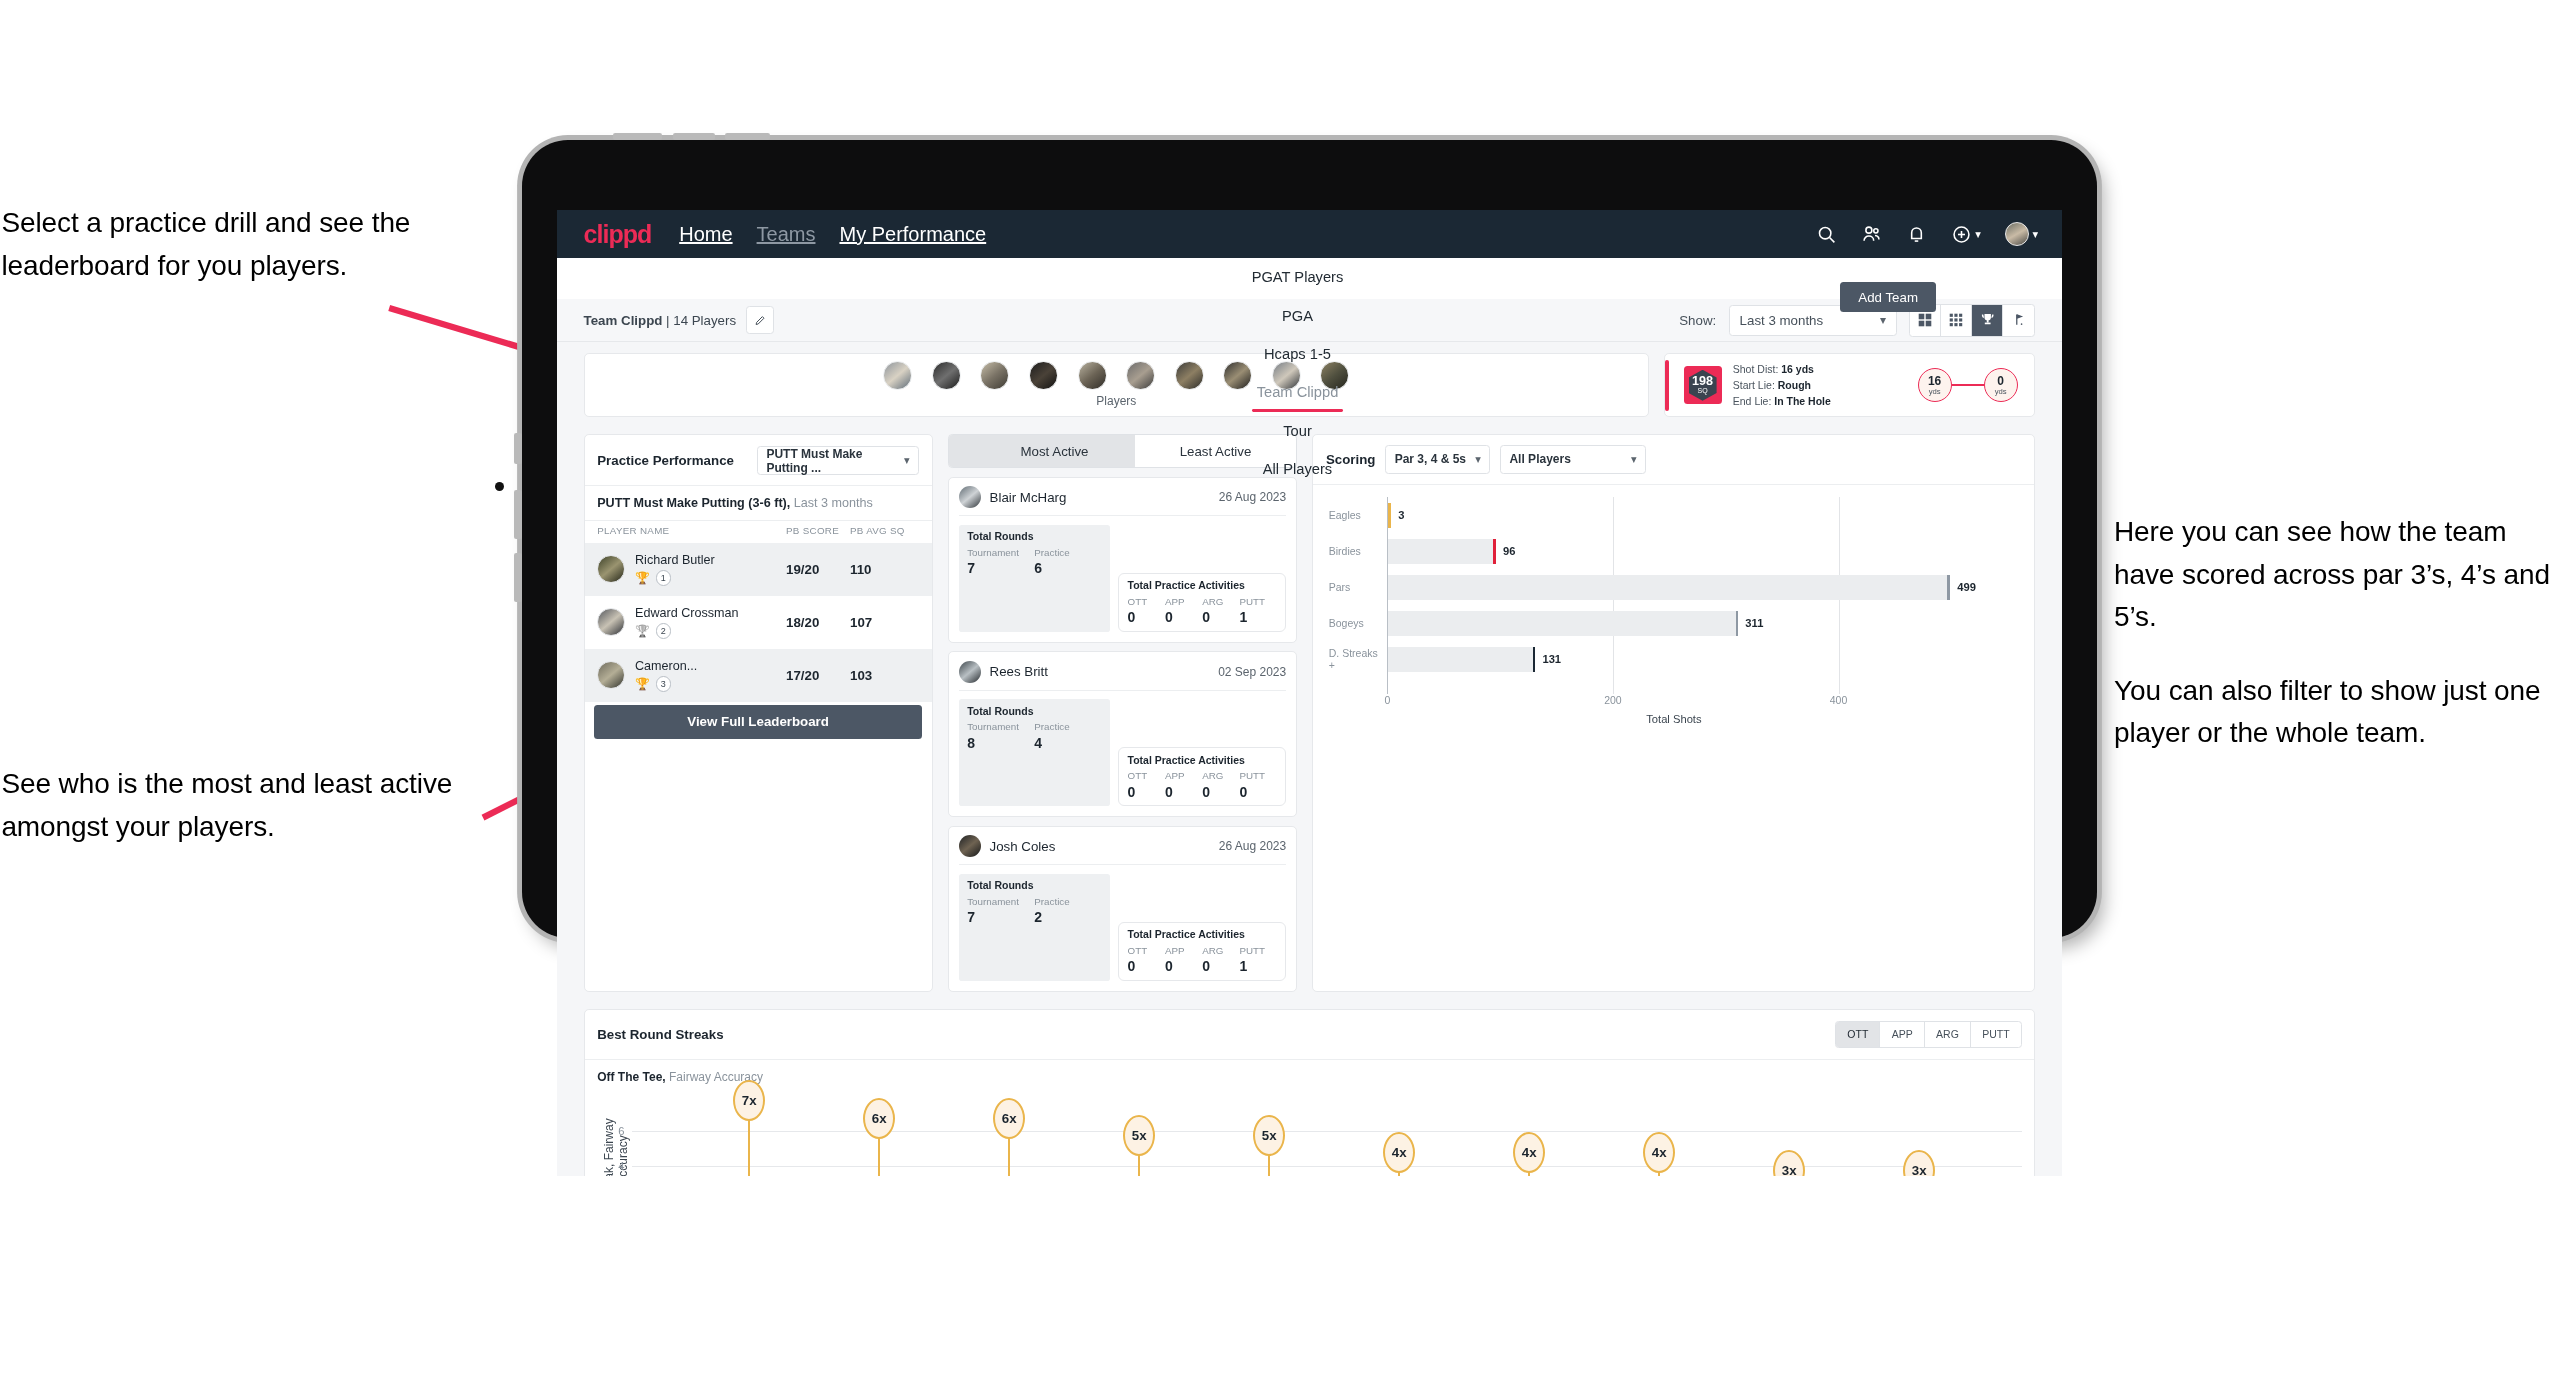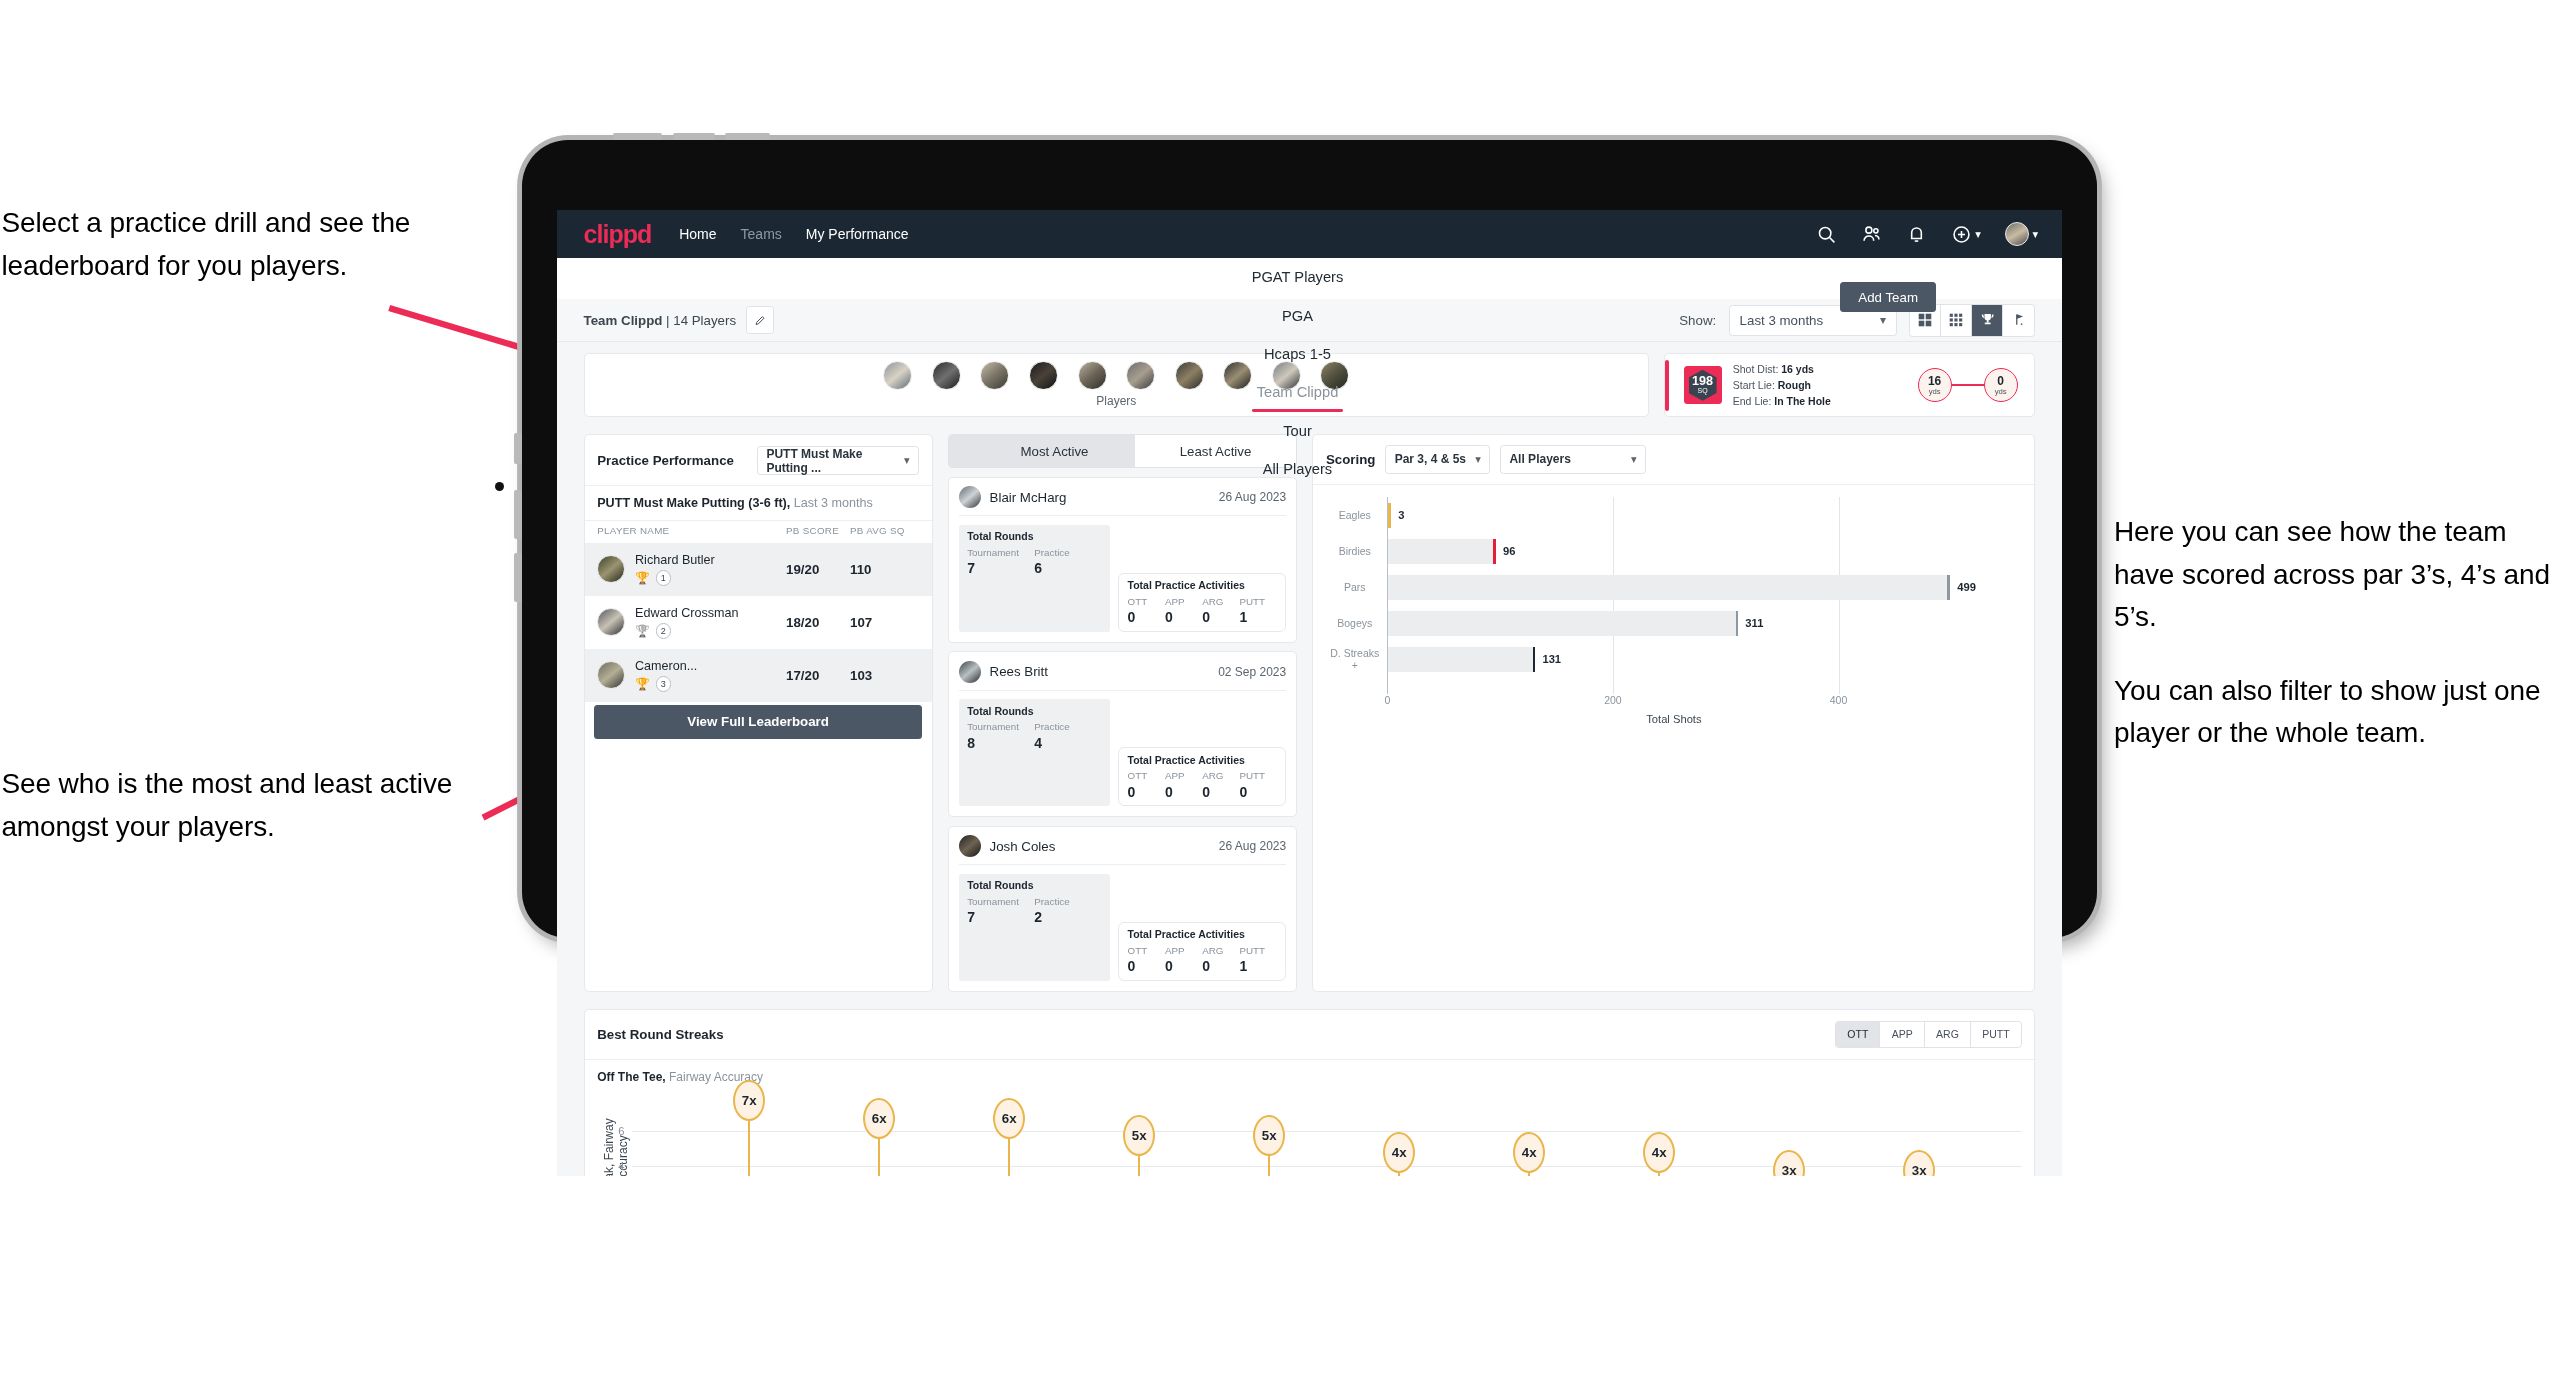--- a/index.html
+++ b/index.html
@@ -36,21 +36,21 @@
   
   #screen { position:absolute; left:-521px; top:-140px; }
   #screen { position:absolute; left:35px; top:70px; width:1505px; height:966px;
             background:#f5f6f8; overflow:hidden; }
 
   
   #navbar { height:48px; background:#1b2834; display:flex; align-items:center;
             padding:0 24px 0 26.6px; }
   #logo { color:#ec2b56; font-size:25px; font-weight:700; letter-spacing:-1px;
           font-family:"Liberation Sans", sans-serif; margin-right:28px; }
-  .navlink { color:#ffffff; font-size:14px; margin-right:24px; }
+  .navlink { color:#ffffff; font-size:20px; margin-right:24px;text-decoration:underline; }
   .navlink.dim { color:#8e98a3; }
   #nav-right { margin-left:auto; display:flex; align-items:center; gap:24px; }
   .nicon { width:21px; height:21px; display:block; }
   .caret { color:#fff; font-size:11.2px; margin-left:3.5px; }
   #avatar-nav { width:24px; height:24px; border-radius:50%;
                 background:linear-gradient(150deg,#6a6d63,#c9bba6 50%,#4b4a46);
                 border:1.4px solid #e9e9e9; }
 
   
   #tabstrip { height:41px; background:#fff; display:flex; align-items:center;
@@ -181,21 +181,21 @@
   #sc-title { font-size:13.3px; font-weight:700; color:#1c252e; }
   .scsel { height:29px; background:#fff; border:0.7px solid #dfe2e6;
            border-radius:3.5px; display:flex; align-items:center; padding:0 8.4px;
            font-size:12px; color:#2a333c; font-weight:700; }
   #scsel1 { width:105px; }
   #scsel2 { width:146px; }
   .scsel .cv { margin-left:auto; font-size:11.2px; font-weight:400; color:#5b646d; }
   #sc-chart { border-top:0.7px solid #eceef0; padding:12.6px 15.4px 7px; height:244px;
               position:relative; }
   .bar-row { display:flex; align-items:center; height:36px; }
-  .bcat { width:59px; text-align:center; font-size:10.5px; color:#8a939c;
+  .bcat { width:59px; text-align:left; font-size:10.5px; color:#8a939c;
           padding-right:7px; }
   .btrack { flex:1; position:relative; height:36px; }
   .bfill { position:absolute; left:0; top:5.6px; height:25px; background:#ebedef; }
   .bcap { position:absolute; top:5.6px; width:2.8px; height:25px; }
   .bval { position:absolute; top:50%; transform:translateY(-50%);
           font-size:11.2px; font-weight:700; color:#1c252e; }
   #sc-axis { position:absolute; left:74px; right:15.4px; top:12.6px; bottom:34px;
              pointer-events:none; }
   .gline { position:absolute; top:0; bottom:0; width:0.7px; background:#e2e4e7; }
   .gline.zero { background:#b9bfc6; }

